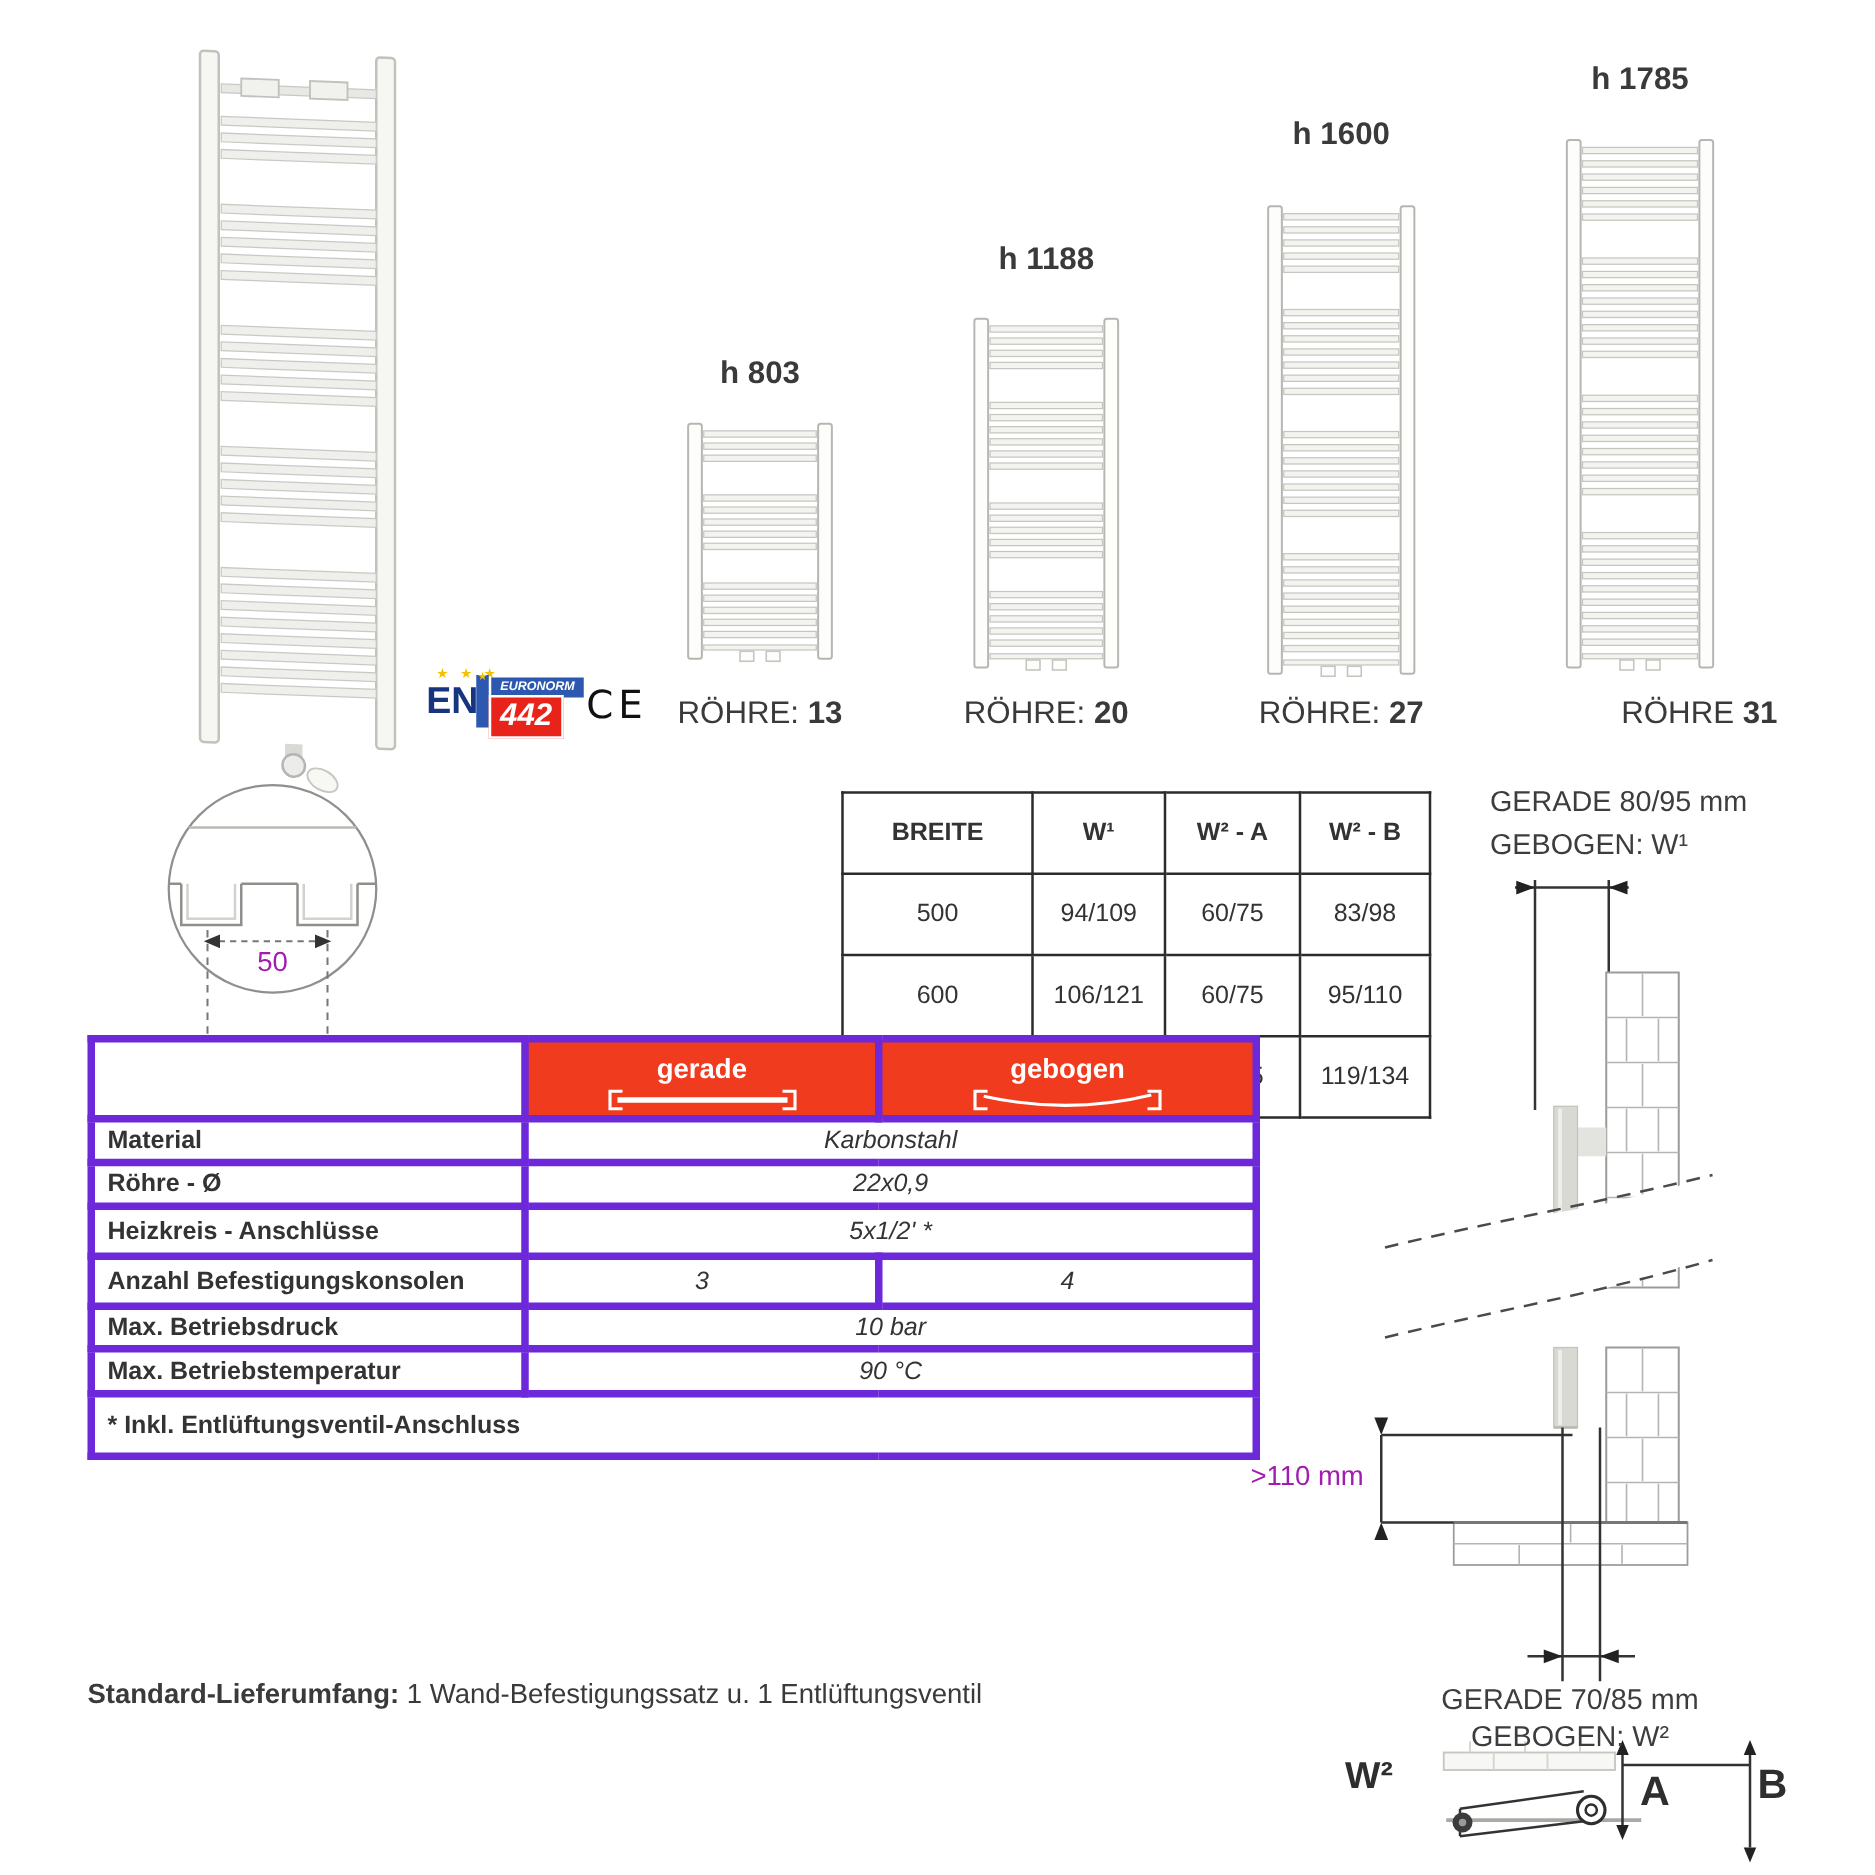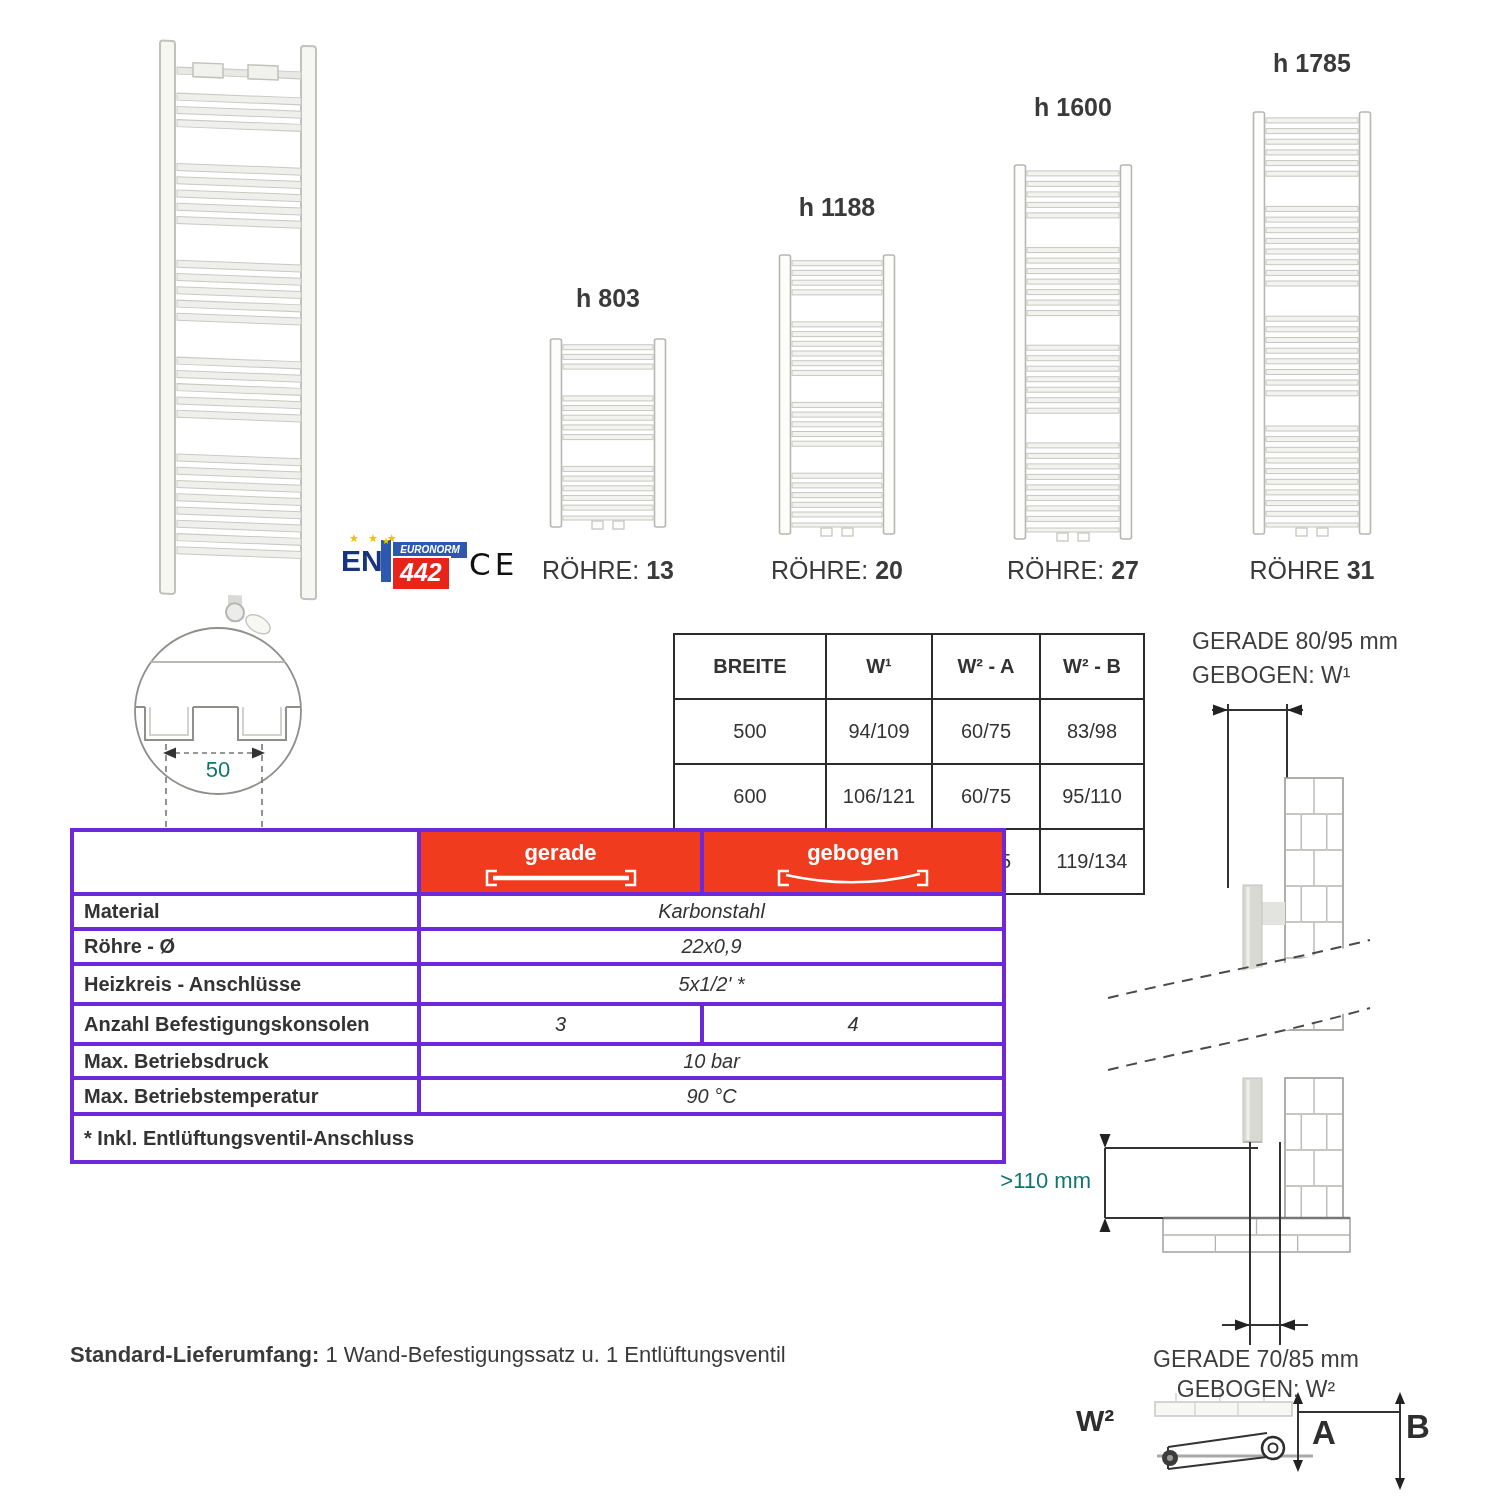--- a/index.html
+++ b/index.html
@@ -28,31 +28,31 @@
   .en442 .ce{position:absolute;left:128px;top:12px;font-size:31px;letter-spacing:4px;color:#111;
              font-family:"DejaVu Sans",sans-serif;}
 
   
   table{border-collapse:collapse;position:absolute;table-layout:fixed;background:#fff;}
   .breite{left:673px;top:633px;width:470px;font-size:20px;}
   .breite th,.breite td{border:2px solid #2b2b2b;height:33px;padding:15px;text-align:center;}
   .breite th{font-weight:bold;}
 
   .spec{left:70px;top:828px;width:932px;font-size:20px;}
-  .spec th,.spec td{border:4px solid #6d28d9;padding:0;}
+  .spec th,.spec td{border:6px solid #6d28d9;padding:0;}
   .spec th.rowlabel{text-align:left;padding-left:10px;font-weight:bold;}
   .spec td.val{text-align:center;white-space:pre-line;font-style:italic;}
   .spec th.blank{background:#fff;}
   .spec .orange{background:#f03b1e;color:#fff;text-align:center;vertical-align:top;}
   .spec .ocap{font-size:22px;font-weight:bold;margin-top:8px;}
   .spec .oicn{display:block;margin:2px auto 0 auto;position:static;}
   .spec .foot{text-align:left;padding-left:10px;font-weight:bold;height:44px;}
 
   .footer{position:absolute;left:70px;top:1342px;font-size:22px;color:#3a3a3a;}
-  .dimtxt{position:absolute;font-size:22px;color:#0f766e;}
+  .dimtxt{position:absolute;font-size:22px;color:#a21caf;}
   .big{font-size:33px;font-weight:bold;color:#2e2e2e;}
 </style>
 </head>
 <body>
 
 <div class="canvas">
 
   <svg id="hero-svg" style="left:148px;top:36px" width="195" height="600" viewBox="0 0 195 600">
       <g transform="skewY(2.2)">
         <rect x="12" y="4" width="15" height="553" rx="3" fill="#f6f6f3" stroke="#c2c2bd" stroke-width="2"></rect>
@@ -222,21 +222,21 @@
         <rect x="14" y="348.0" width="92" height="5.0" fill="#f3f3f0" stroke="#c6c6c1" stroke-width="1"></rect>
         <rect x="14" y="358.6" width="92" height="5.0" fill="#f3f3f0" stroke="#c6c6c1" stroke-width="1"></rect>
         <rect x="14" y="369.3" width="92" height="5.0" fill="#f3f3f0" stroke="#c6c6c1" stroke-width="1"></rect>
         <rect x="14" y="379.9" width="92" height="5.0" fill="#f3f3f0" stroke="#c6c6c1" stroke-width="1"></rect>
         <rect x="14" y="390.6" width="92" height="5.0" fill="#f3f3f0" stroke="#c6c6c1" stroke-width="1"></rect>
         <rect x="14" y="401.3" width="92" height="5.0" fill="#f3f3f0" stroke="#c6c6c1" stroke-width="1"></rect>
         <rect x="14" y="413" width="92" height="4" fill="#f3f3f0" stroke="#c6c6c1" stroke-width="1"></rect>
         <rect x="44" y="418" width="11" height="8" fill="#fdfdfc" stroke="#c6c6c1" stroke-width="1.3"></rect>
         <rect x="65" y="418" width="11" height="8" fill="#fdfdfc" stroke="#c6c6c1" stroke-width="1.3"></rect>
       </svg>
-      <div class="mdl-c" style="left: 1202px; top: 556px; width: 220px;"><span>RÖHRE </span><b>31</b></div>
+      <div class="mdl-c" style="left: 1202px; top: 556px; width: 220px; text-align: right;"><span>RÖHRE </span><b>31</b></div>
     </div>
 
   <svg id="detail-svg" style="left:120px;top:615px" width="200" height="235" viewBox="0 0 200 235">
     <circle cx="98" cy="96" r="83" fill="#fff" stroke="#8f8f8b" stroke-width="1.8"></circle>
     <line x1="31" y1="47" x2="165" y2="47" stroke="#b9b9b5" stroke-width="2"></line>
     <line x1="15" y1="92" x2="25" y2="92" stroke="#8f8f8b" stroke-width="2"></line>
     <line x1="73" y1="92" x2="118" y2="92" stroke="#8f8f8b" stroke-width="2"></line>
     <line x1="166" y1="92" x2="181" y2="92" stroke="#8f8f8b" stroke-width="2"></line>
     <path d="M25,92 V125 H73 V92" fill="none" stroke="#8f8f8b" stroke-width="2"></path>
     <path d="M30,92 V120 H68 V92" fill="none" stroke="#d2d2ce" stroke-width="2"></path>

